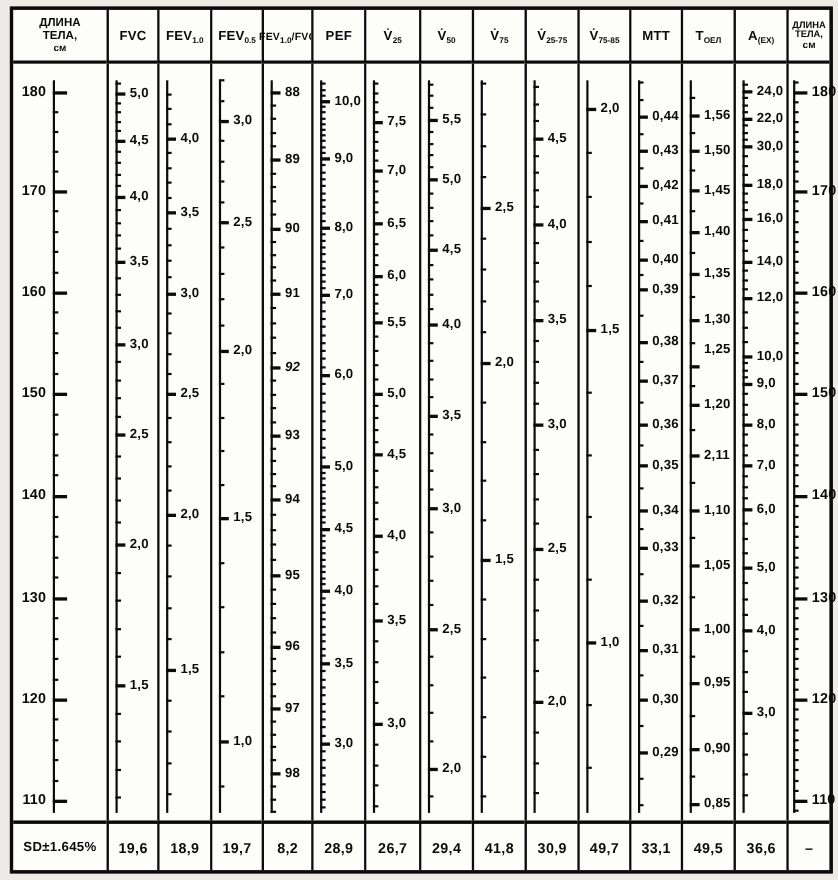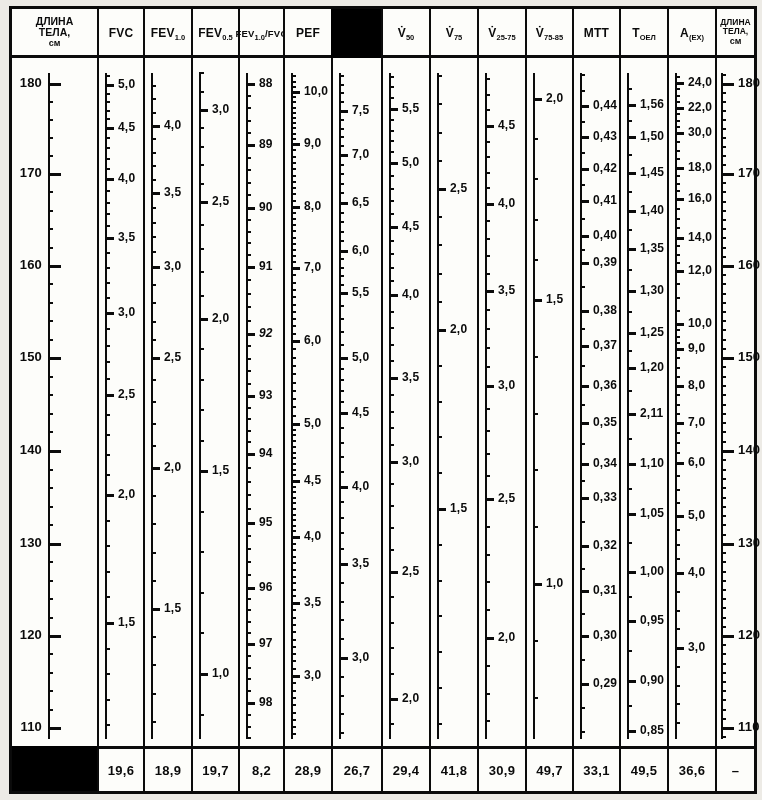--- a/index.html
+++ b/index.html
@@ -74,20 +74,23 @@
         <span><span class="hmain">FEV</span><span class="hsub">1.0</span></span>
       </div>
       <div class="cell hcell bl" style="left: 179px; width: 47px;">
         <span><span class="hmain">FEV</span><span class="hsub">0.5</span></span>
       </div>
       <div class="cell hcell bl" style="left: 226px; width: 45px;">
         <span><span class="hmain small">FEV</span><span class="hsub">1.0</span><span class="hmain small">/FVC</span></span>
       </div>
       <div class="cell hcell bl" style="left: 271px; width: 48px;">
         <span><span class="hmain">PEF</span></span>
+      </div>
+      <div class="cell hcell bl" style="left: 319px; width: 50px;">
+        <span><span class="hmain">V̇</span><span class="hsub">25</span></span>
       </div>
       <div class="cell hcell bl" style="left: 369px; width: 48px;">
         <span><span class="hmain">V̇</span><span class="hsub">50</span></span>
       </div>
       <div class="cell hcell bl" style="left: 417px; width: 48px;">
         <span><span class="hmain">V̇</span><span class="hsub">75</span></span>
       </div>
       <div class="cell hcell bl" style="left: 465px; width: 48px;">
         <span><span class="hmain">V̇</span><span class="hsub">25-75</span></span>
       </div>
@@ -733,21 +736,21 @@
         <div class="slabel" style="top: 71px; left: 19px;">1,50</div>
         <div class="tick major" style="left: 6px; width: 9px; top: 114px;"></div>
         <div class="slabel" style="top: 107px; left: 19px;">1,45</div>
         <div class="tick major" style="left: 6px; width: 9px; top: 152px;"></div>
         <div class="slabel" style="top: 145px; left: 19px;">1,40</div>
         <div class="tick major" style="left: 6px; width: 9px; top: 190px;"></div>
         <div class="slabel" style="top: 183px; left: 19px;">1,35</div>
         <div class="tick major" style="left: 6px; width: 9px; top: 232px;"></div>
         <div class="slabel" style="top: 225px; left: 19px;">1,30</div>
         <div class="tick major" style="left: 6px; width: 9px; top: 274px;"></div>
-        <div class="slabel" style="top: 267px; left: 19px;">1,25</div>
+        <div class="slabel" style="top: 252px; left: 19px;">1,25</div>
         <div class="tick major" style="left: 6px; width: 9px; top: 309px;"></div>
         <div class="slabel" style="top: 302px; left: 19px;">1,20</div>
         <div class="tick major" style="left: 6px; width: 9px; top: 355px;"></div>
         <div class="slabel" style="top: 348px; left: 19px;">2,11</div>
         <div class="tick major" style="left: 6px; width: 9px; top: 405px;"></div>
         <div class="slabel" style="top: 398px; left: 19px;">1,10</div>
         <div class="tick major" style="left: 6px; width: 9px; top: 455px;"></div>
         <div class="slabel" style="top: 448px; left: 19px;">1,05</div>
         <div class="tick major" style="left: 6px; width: 9px; top: 513px;"></div>
         <div class="slabel" style="top: 506px; left: 19px;">1,00</div>
@@ -932,20 +935,21 @@
         <div class="tick minor" style="left: 4px; width: 5px; top: 623px;"></div>
         <div class="tick minor" style="left: 4px; width: 5px; top: 632.2px;"></div>
         <div class="tick minor" style="left: 4px; width: 5px; top: 641.4px;"></div>
         <div class="tick minor" style="left: 4px; width: 5px; top: 650.6px;"></div>
         <div class="tick minor" style="left: 4px; width: 5px; top: 659.8px;"></div>
         <div class="tick minor" style="left: 4px; width: 5px; top: 16px;"></div>
         <div class="tick minor" style="left: 4px; width: 5px; top: 678.2px;"></div>
       </div>
     </div>
   <div class="row" id="ftr">
+      <div class="cell fcell first" style="left: 0px; width: 85px;">SD±1.645%</div>
       <div class="cell fcell bl" style="left: 85px; width: 46px;">19,6</div>
       <div class="cell fcell bl" style="left: 131px; width: 48px;">18,9</div>
       <div class="cell fcell bl" style="left: 179px; width: 47px;">19,7</div>
       <div class="cell fcell bl" style="left: 226px; width: 45px;">8,2</div>
       <div class="cell fcell bl" style="left: 271px; width: 48px;">28,9</div>
       <div class="cell fcell bl" style="left: 319px; width: 50px;">26,7</div>
       <div class="cell fcell bl" style="left: 369px; width: 48px;">29,4</div>
       <div class="cell fcell bl" style="left: 417px; width: 48px;">41,8</div>
       <div class="cell fcell bl" style="left: 465px; width: 48px;">30,9</div>
       <div class="cell fcell bl" style="left: 513px; width: 47px;">49,7</div>

